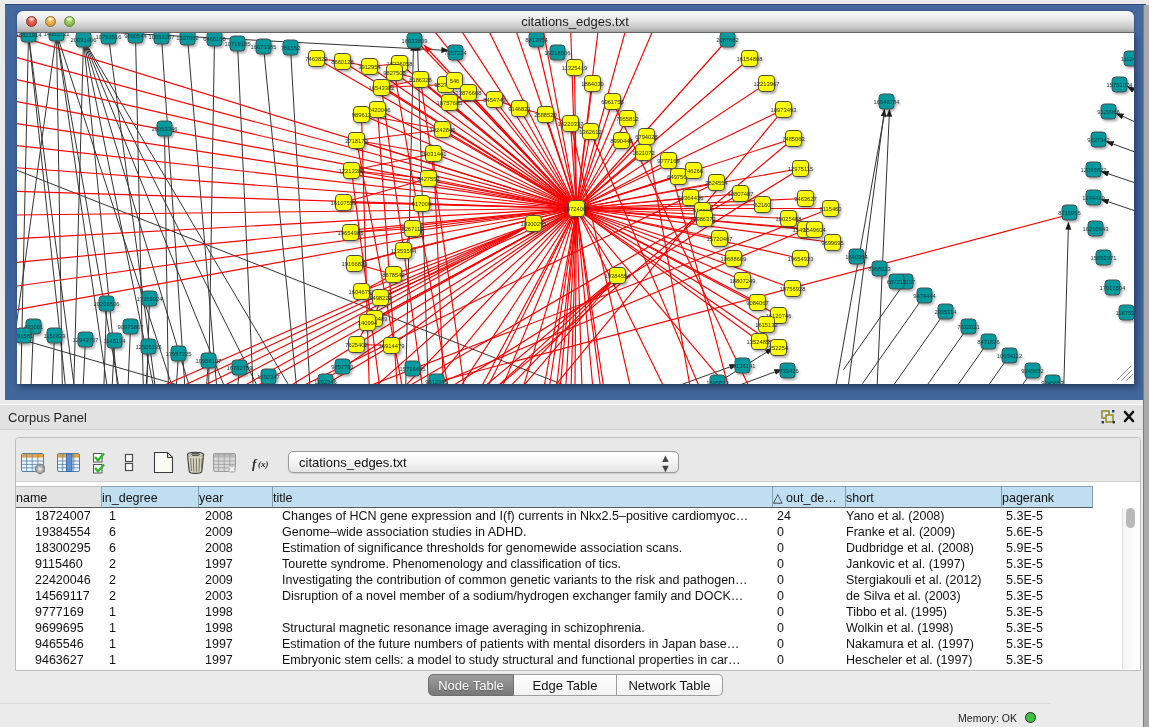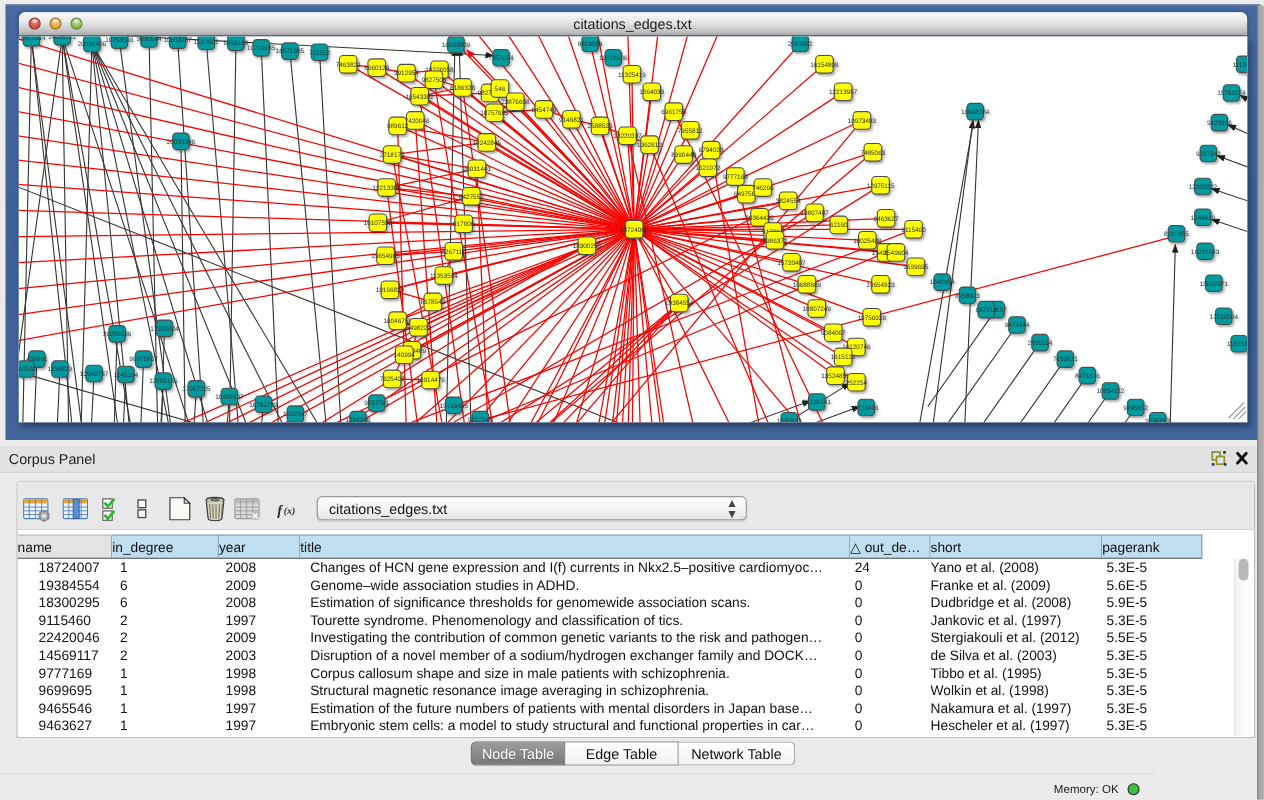--- a/index.html
+++ b/index.html
@@ -772,21 +772,20 @@
           <span class="c2">2003</span>
           <span class="c3">Disruption of a novel member of a sodium/hydrogen exchanger family and DOCK…</span>
           <span class="c4">0</span>
           <span class="c5">de Silva et al. (2003)</span>
           <span class="c6">5.3E-5</span>
         </div>
 <div class="row">
           <span class="c0">9777169</span>
           <span class="c1">1</span>
           <span class="c2">1998</span>
-          <span class="c3">Corpus callosum shape and size in male patients with schizophrenia.</span>
           <span class="c4">0</span>
           <span class="c5">Tibbo et al. (1995)</span>
           <span class="c6">5.3E-5</span>
         </div>
 <div class="row">
           <span class="c0">9699695</span>
           <span class="c1">1</span>
           <span class="c2">1998</span>
           <span class="c3">Structural magnetic resonance image averaging in schizophrenia.</span>
           <span class="c4">0</span>

